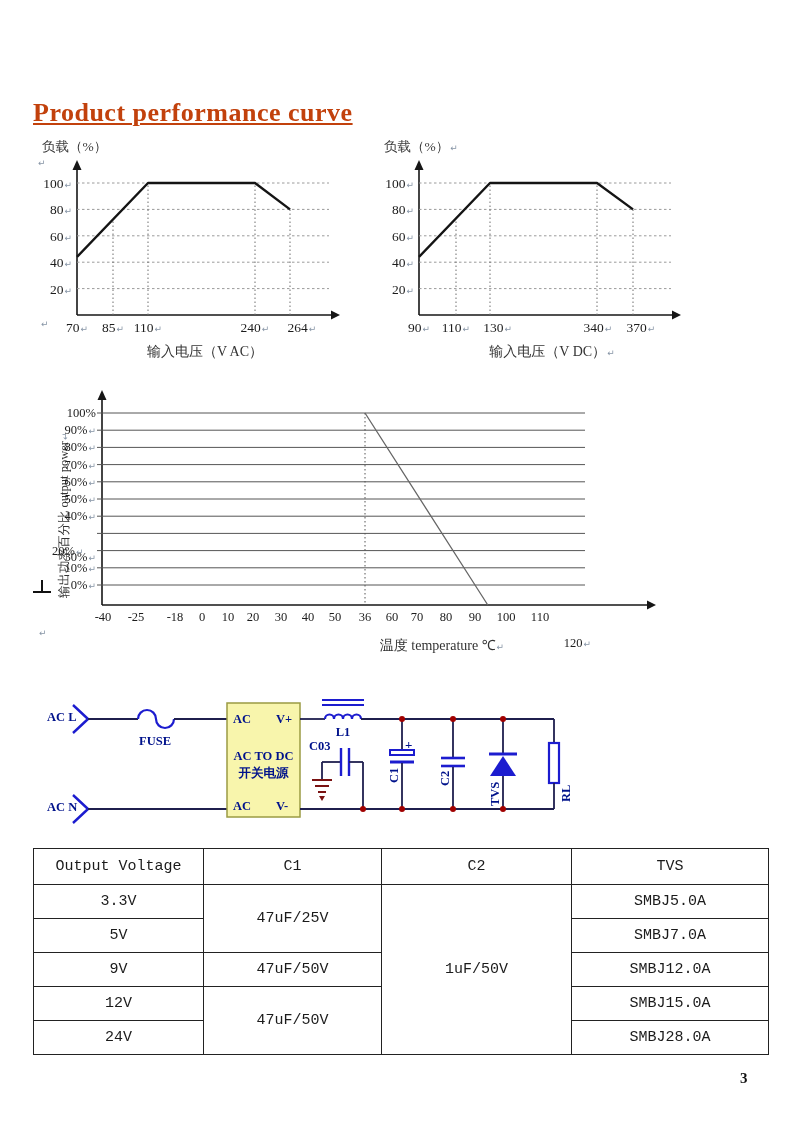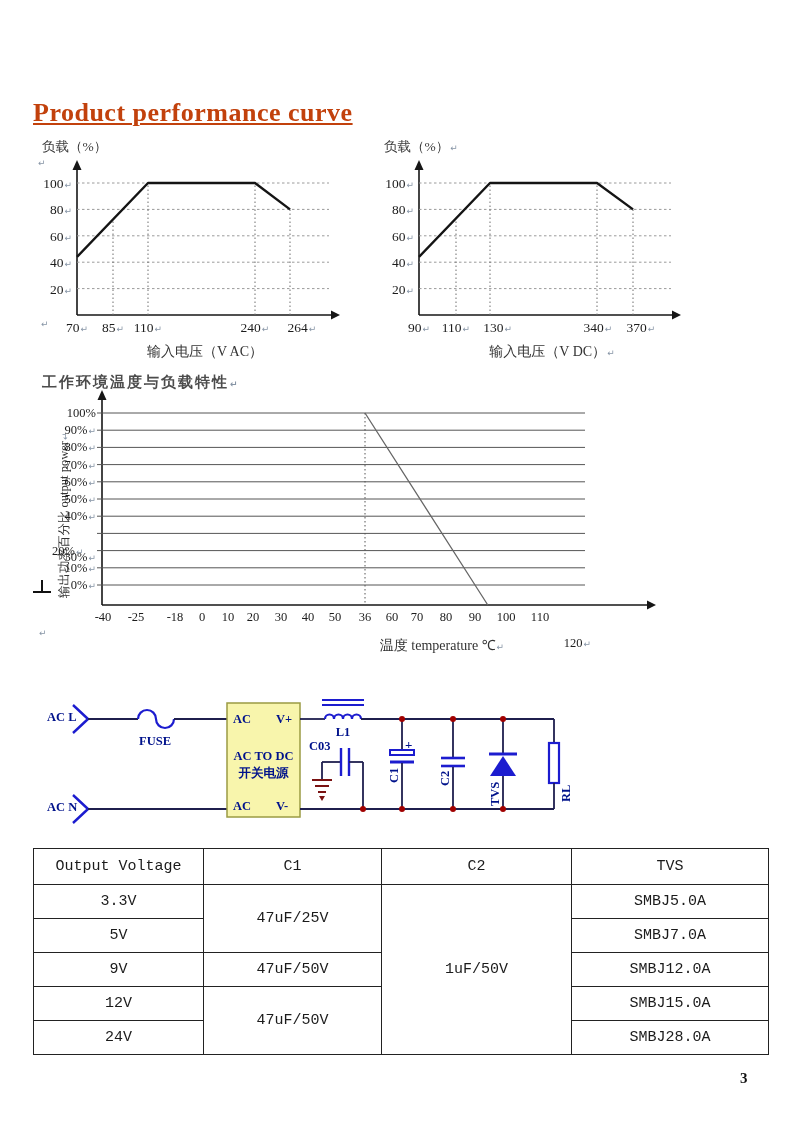--- a/index.html
+++ b/index.html
@@ -138,21 +138,20 @@
     </svg>
 
   <div class="abs h1" style="left:33px;top:98px;">Product performance curve</div>
 
   <div class="abs cn-label" style="left:42px;top:138px;"><span>负载（%）</span></div>
   <div class="abs axis-label" style="left:125px;top:343px;width:160px;text-align:center;"><span>输入电压（V AC）</span></div>
 
   <div class="abs cn-label" style="left:384px;top:138px;"><span>负载（%）</span><span class="rmark">↵</span></div>
   <div class="abs axis-label" style="left:472px;top:343px;width:160px;text-align:center;"><span>输入电压（V DC）</span><span class="rmark">↵</span></div>
 
-  <div class="abs big-title" style="left:42px;top:373px;"><span>工作环境温度与负载特性</span><span class="rmark">↵</span></div>
   <div class="abs rot ypow" style="left:56px;top:598px;"><span>输出功率百分比 output power</span><span class="rmark">↵</span></div>
   <div class="abs axis-label" style="left:357px;top:635px;width:170px;text-align:center;"><span>温度 temperature ℃</span><span class="rmark">↵</span></div>
 
   <div class="abs rmark" style="left:37px;top:158px;">↵</div>
   <div class="abs rmark" style="left:40px;top:319px;">↵</div>
   <div class="abs rmark" style="left:38px;top:628px;">↵</div>
 
   <div class="abs clab" style="left:47px;top:711px;">AC L</div>
   <div class="abs clab" style="left:47px;top:801px;">AC N</div>
   <div class="abs clab center" style="left:135px;top:735px;width:40px;">FUSE</div>

